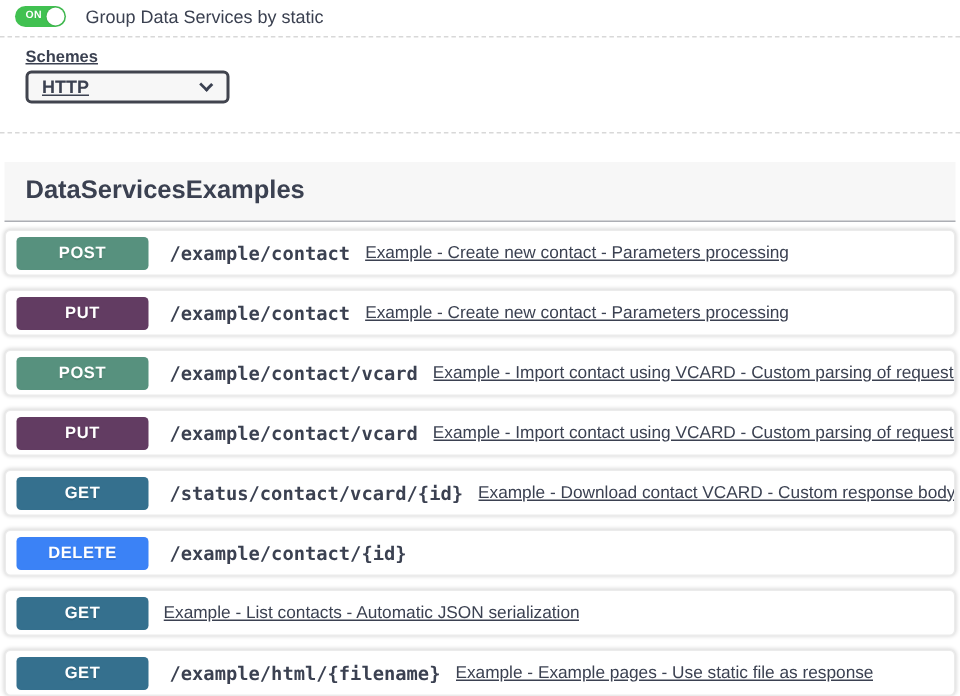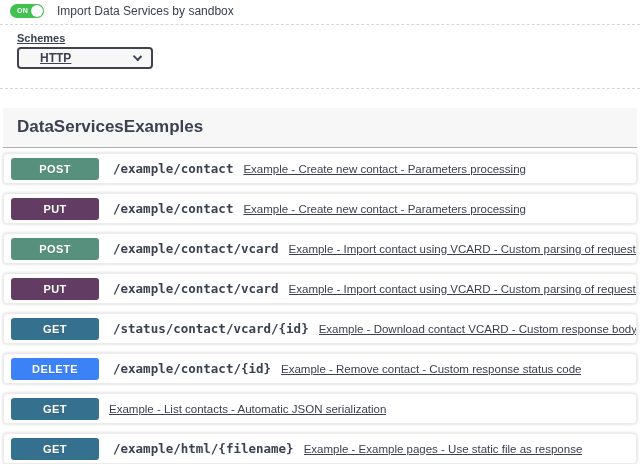--- a/index.html
+++ b/index.html
@@ -10,21 +10,21 @@
   .top-bar { display: flex; align-items: center; padding: 4px 0 6px 10px; border-bottom: 1px dashed #d8d8d8; }
   .toggle { position: relative; width: 34px; height: 14px; border-radius: 8px; background: #41c151; flex: 0 0 auto; cursor: pointer; }
   .toggle .on-label { position: absolute; left: 7px; top: 3px; font-size: 7px; font-weight: bold; color: #ffffff; letter-spacing: 0.3px; line-height: 8px; }
   .toggle .knob { position: absolute; right: 1px; top: 1px; width: 12px; height: 12px; border-radius: 50%; background: #ffffff; box-shadow: 0 0 1px rgba(0,0,0,.3); }
   .toggle-label { margin-left: 13px; font-size: 12px; color: #3b4151; }
 
   
   .scheme-section { padding: 7px 0 19px 17px; border-bottom: 1px dashed #d8d8d8; text-decoration: underline; }
   .scheme-title { font-size: 11px; font-weight: bold; color: #3b4151; margin-bottom: 3px; }
   .scheme-select { position: relative; width: 136px; height: 22px; border: 2px solid #41444e; border-radius: 4px; background: #f7f7f7; display: flex; align-items: center; cursor: pointer; }
-  .scheme-select .value { font-size: 12px; font-weight: bold; color: #3b4151; padding-left: 21px; }
+  .scheme-select .value { font-size: 12px; font-weight: bold; color: #3b4151; padding-left: 9px; }
   .chevron-down { position: absolute; right: 10px; top: 5px; width: 7px; height: 7px; border-right: 2px solid #3b4151; border-bottom: 2px solid #3b4151; transform: rotate(45deg) scale(1,0.9); transform-origin: center; margin-top: -1px; }
 
   
   .tag-section { margin: 19px 3px 0 3px; }
   .tag-header { background: #f7f7f7; border-bottom: 1px solid rgba(59,65,81,.4); padding: 9px 20px 10px 14px; cursor: pointer; }
   .tag-title { font-size: 17px; font-weight: bold; color: #3b4151; font-family: "Liberation Sans", sans-serif; }
 
   
   .operations { margin: 5px 3px 0 3px; }
   .opblock { display: flex; align-items: center; height: 31px; margin-bottom: 9px; background: #ffffff; border: 1px solid #ebebeb; border-radius: 4px; box-shadow: 0 0 3px rgba(0,0,0,.19); cursor: pointer; text-align: center; }
@@ -33,21 +33,21 @@
   .op-desc { margin-left: 10px; font-size: 11.5px; color: #3b4151; white-space: nowrap; overflow: hidden; text-decoration: underline; }
 </style>
 </head>
 <body>
 
 <div class="top-bar">
   <div class="toggle" style="background: rgb(65, 193, 81);">
     <span class="on-label">ON</span>
     <span class="knob"></span>
   </div>
-  <span class="toggle-label">Import Data Services by sandbox</span>
+  <span class="toggle-label">Group Data Services by static</span>
 </div>
 
 <div class="scheme-section">
   <div class="scheme-title">Schemes</div>
   <div class="scheme-select">
     <span class="value">HTTP</span>
     <span class="chevron-down"></span>
   </div>
 </div>
 
@@ -84,21 +84,20 @@
 
   <div class="opblock">
     <span class="op-method" style="background: rgb(53, 112, 142);">GET</span>
     <span class="op-path">/status/contact/vcard/{id}</span>
     <span class="op-desc">Example - Download contact VCARD - Custom response body serialization</span>
   </div>
 
   <div class="opblock">
     <span class="op-method" style="background: #3b82f6;">DELETE</span>
     <span class="op-path">/example/contact/{id}</span>
-    <span class="op-desc">Example - Remove contact - Custom response status code</span>
   </div>
 
   <div class="opblock">
     <span class="op-method" style="background: rgb(53, 112, 142);">GET</span>
     <span class="op-desc">Example - List contacts - Automatic JSON serialization</span>
   </div>
 
   <div class="opblock">
     <span class="op-method" style="background: rgb(53, 112, 142);">GET</span>
     <span class="op-path">/example/html/{filename}</span>

